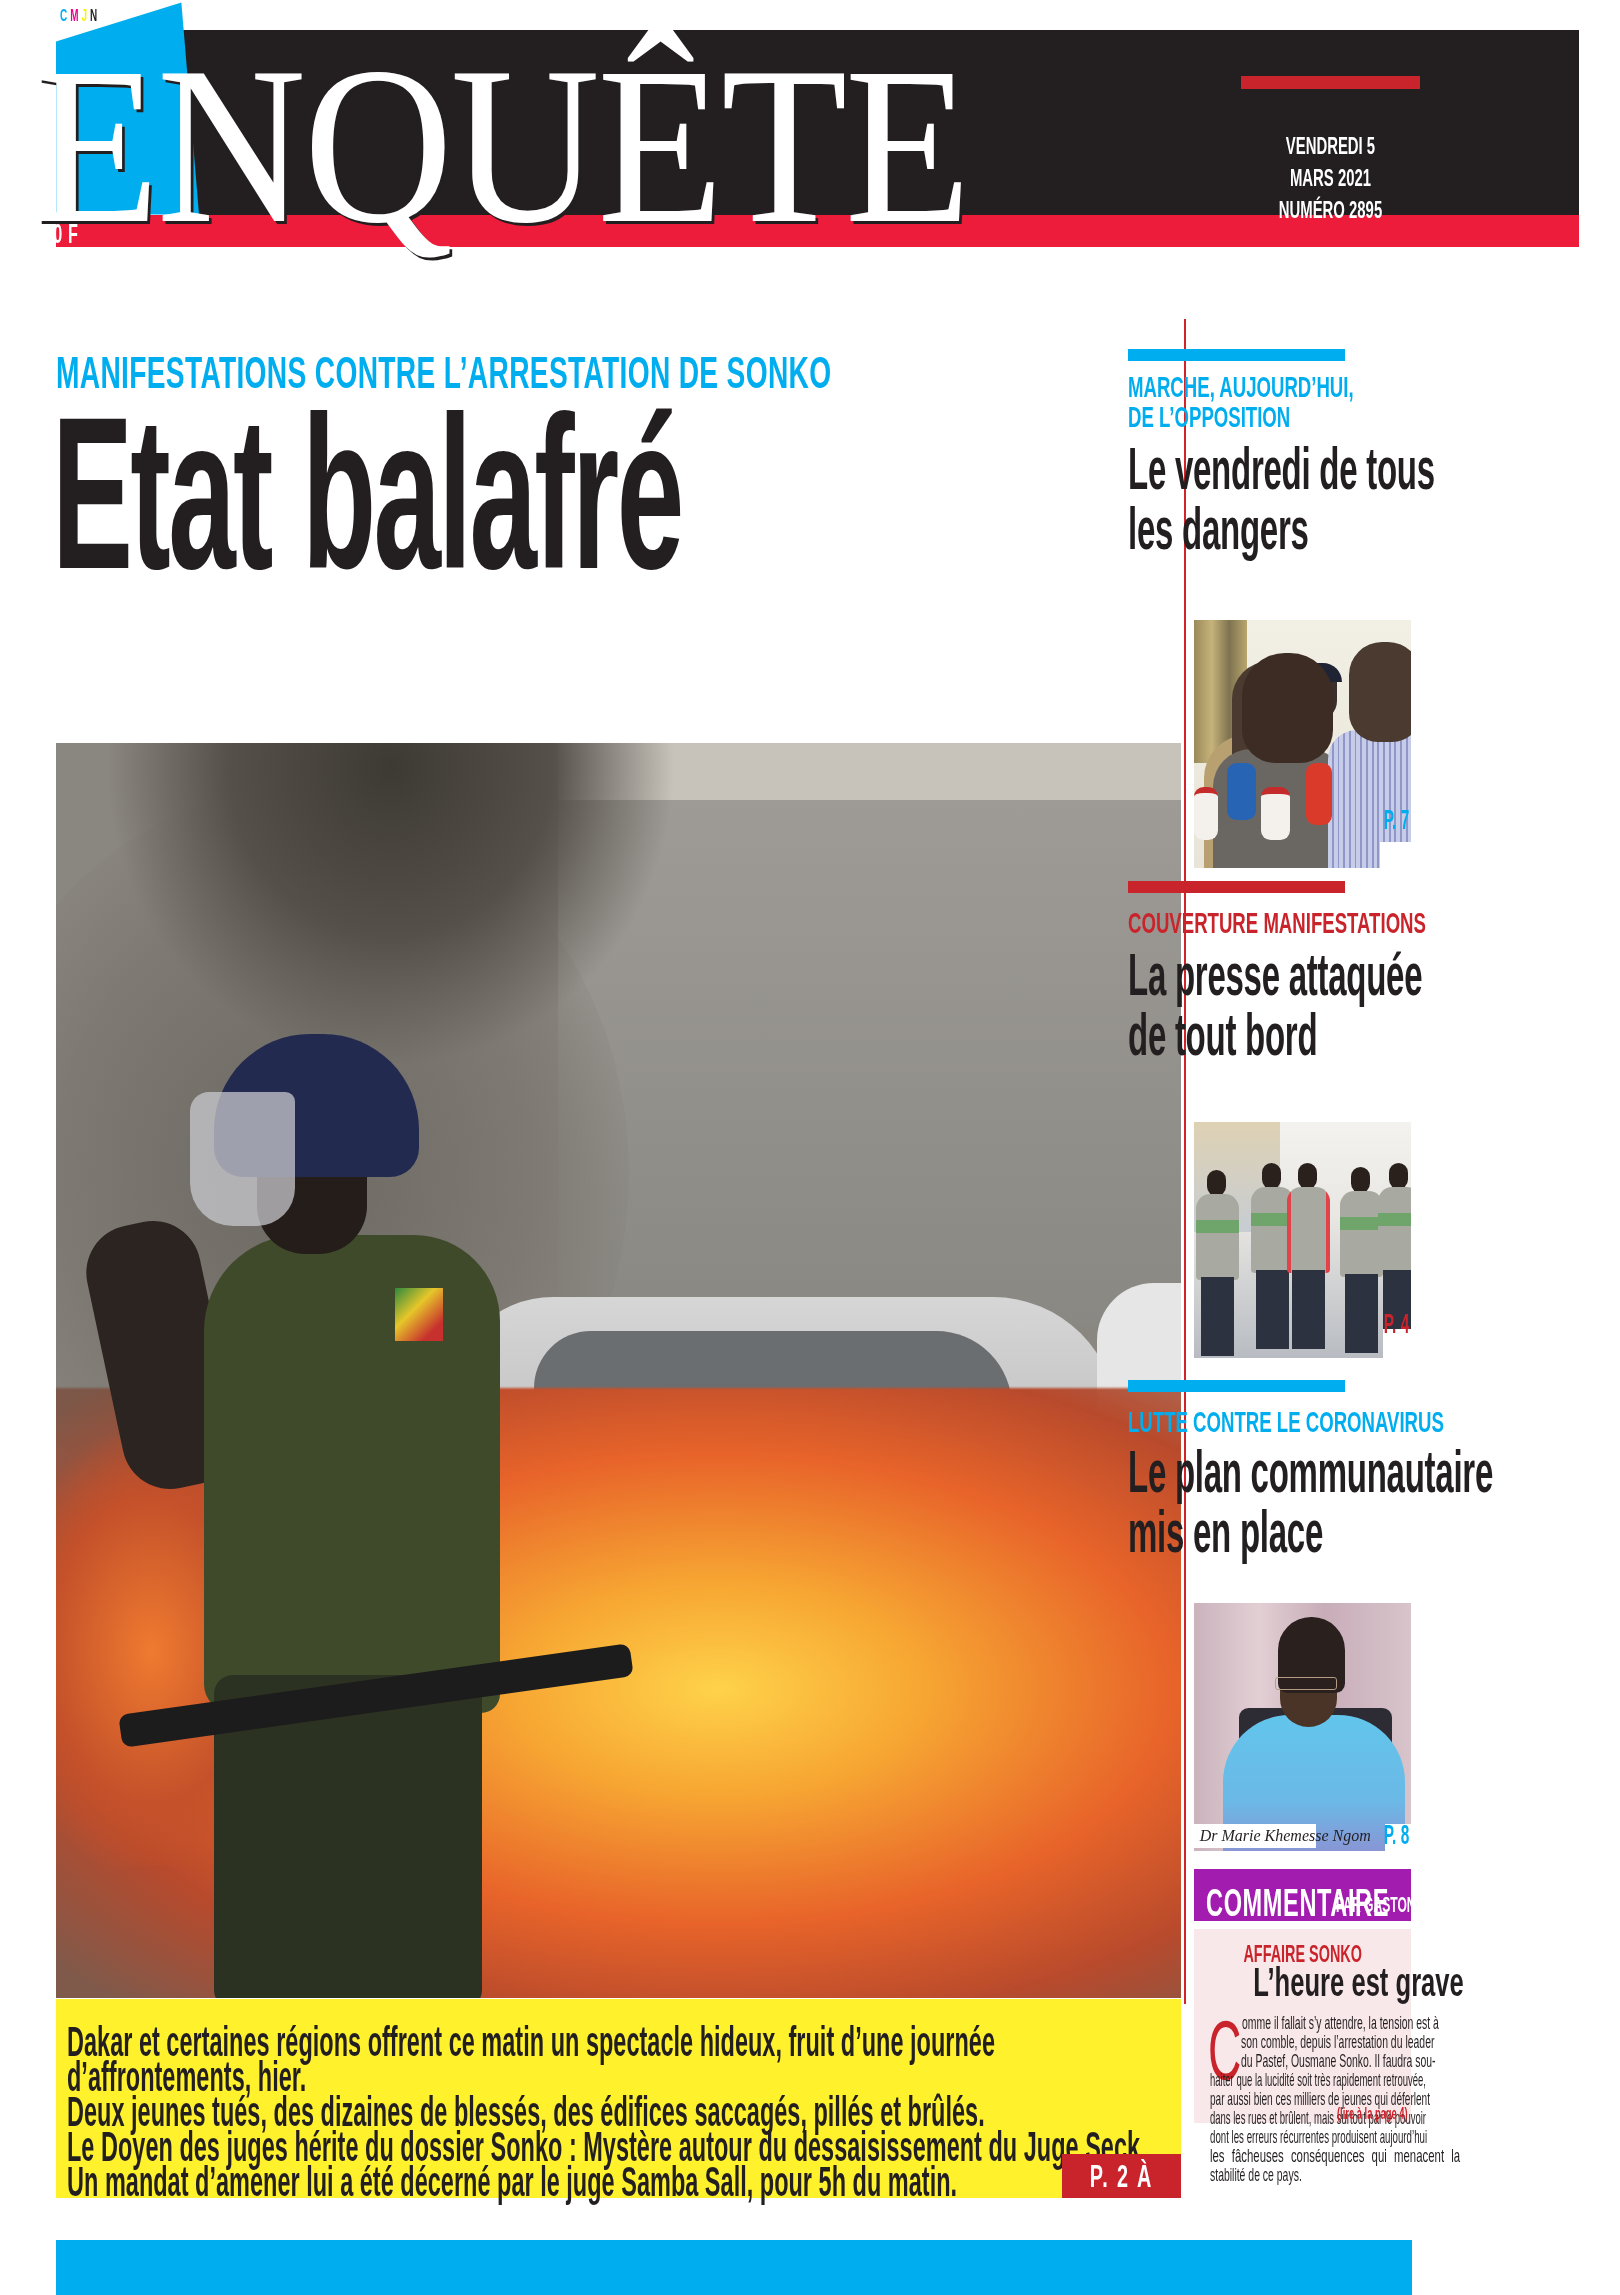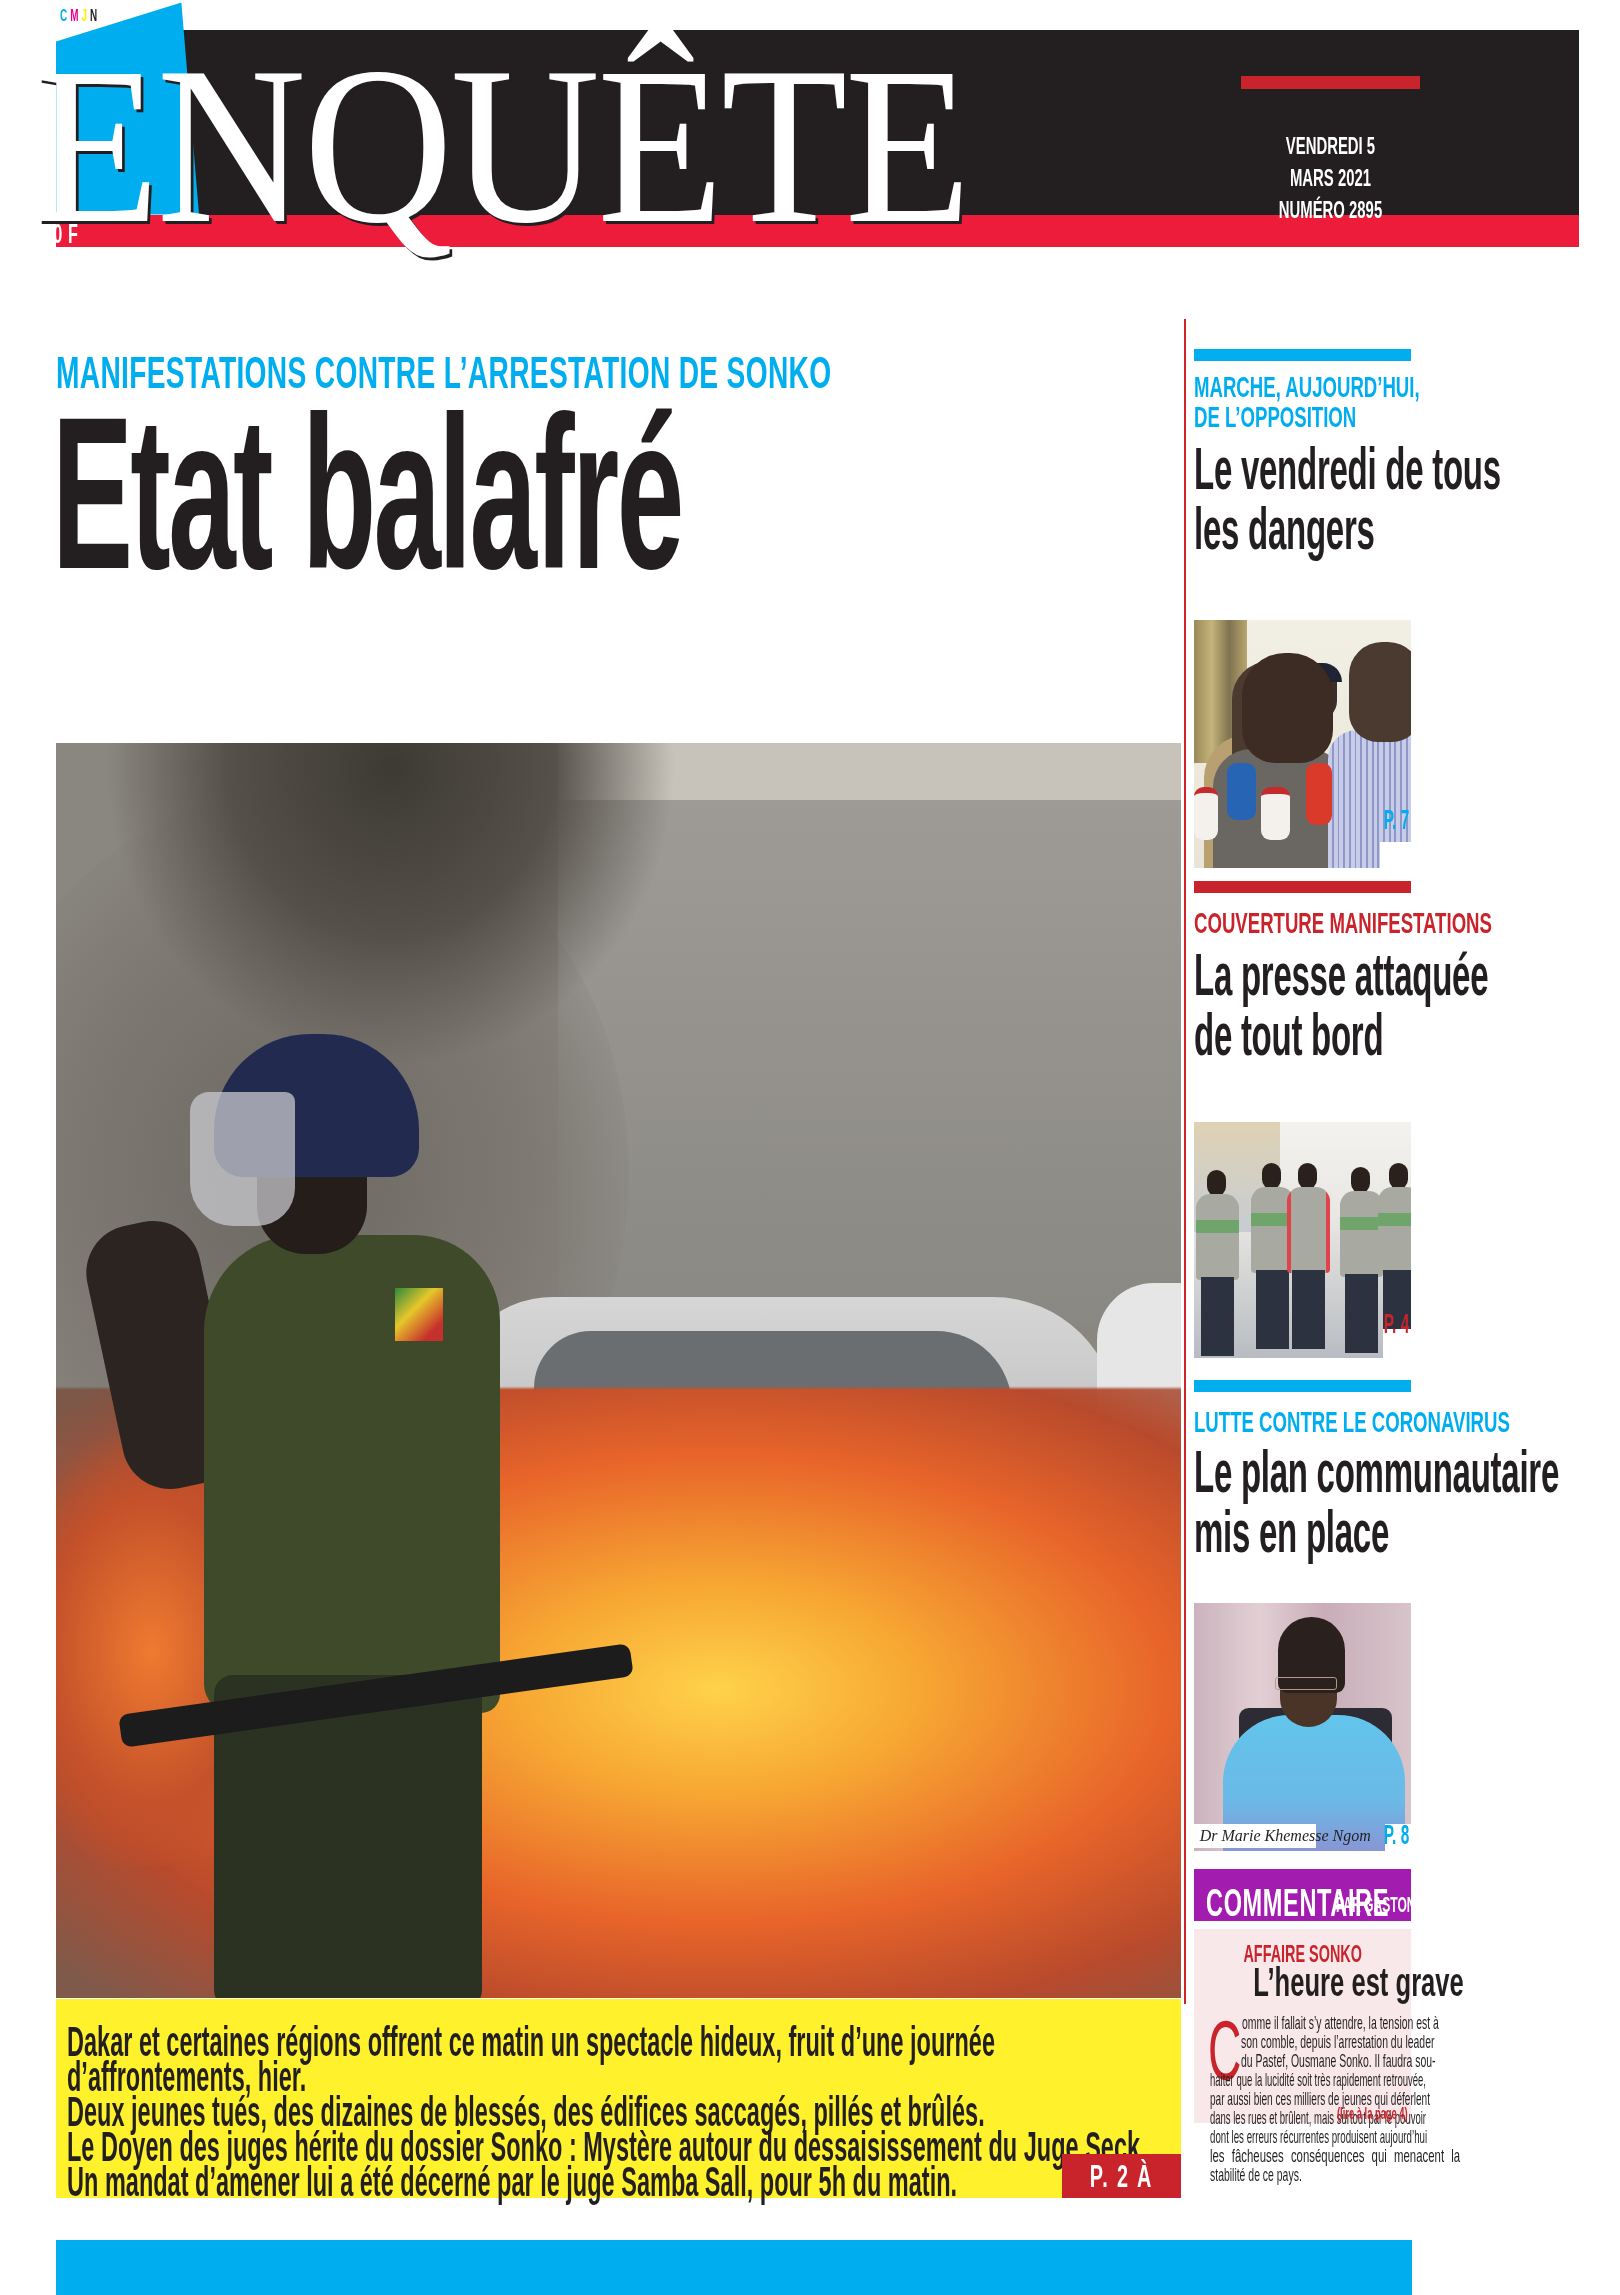--- a/index.html
+++ b/index.html
@@ -50,21 +50,21 @@
   .photo-main .badge { position: absolute; left: 339px; top: 545px; width: 48px; height: 53px; background: linear-gradient(135deg,#2e8a3d 0%,#e6c62a 40%,#c7312d 80%); }
   .photo-main .rifle { position: absolute; left: 62px; top: 936px; width: 516px; height: 33px; background: #1c1c1c; transform: rotate(-8deg); border-radius: 9.6px; }
 
   .summary { left: 56px; top: 1999px; width: 1125px; height: 199px; background: #fff22d; }
   .summary-lines { position: absolute; left: 10.5px; top: 18px; width: 1147px; }
   .summary-line { font-size: 42px; font-weight: bold; line-height: 50px; color: #231f20; white-space: nowrap; transform: scaleX(0.56); transform-origin: left top; height: 35px; margin-bottom: 0; }
   .pageref-main { position: absolute; right: 0; top: 155px; width: 119px; height: 44px; background: #c9242b; color: #ffffff; font-size: 32px; font-weight: bold; text-align: center; line-height: 44px; }
   .pageref-main span { display: inline-block; transform: scaleX(0.62); letter-spacing: 2.9px; }
 
   
-  .rc { left: 1194px; width: 227px; text-align: center; }
+  .rc { left: 1128px; width: 227px; text-align: center; }
   .rc-bar { height: 11.5px; }
   .rc-kicker { font-size: 30px; font-weight: bold; line-height: 30px; white-space: nowrap; transform: scaleX(0.62); transform-origin: left top; }
   .rc-title { font-size: 59px; font-weight: bold; line-height: 60px; white-space: nowrap; color: #231f20; transform: scaleX(0.56); transform-origin: left top; letter-spacing: -0.5px; }
   .rc-photo { position: absolute; left: 1194px; width: 217px; overflow: hidden; margin-top: 36px; }
   .pref { position: absolute; font-size: 28px; font-weight: bold; transform: scaleX(0.55); transform-origin: right top; white-space: nowrap; }
 
   
   .p1 { top: 584px; height: 248px; background: linear-gradient(180deg,#f2efe4 0%,#e8e4d8 100%); }
   .p1 .curtain { position:absolute; left:0; top:0; width:53px; height:143px; background: linear-gradient(90deg,#9a8a5a,#c6b37a,#7e7350,#b9a66f); }
   .p1 .m1 { position:absolute; left:38px; top:41px; width:81px; height:124px; border-radius:38px 38px 29px 29px; background:#4b3a2f; }

